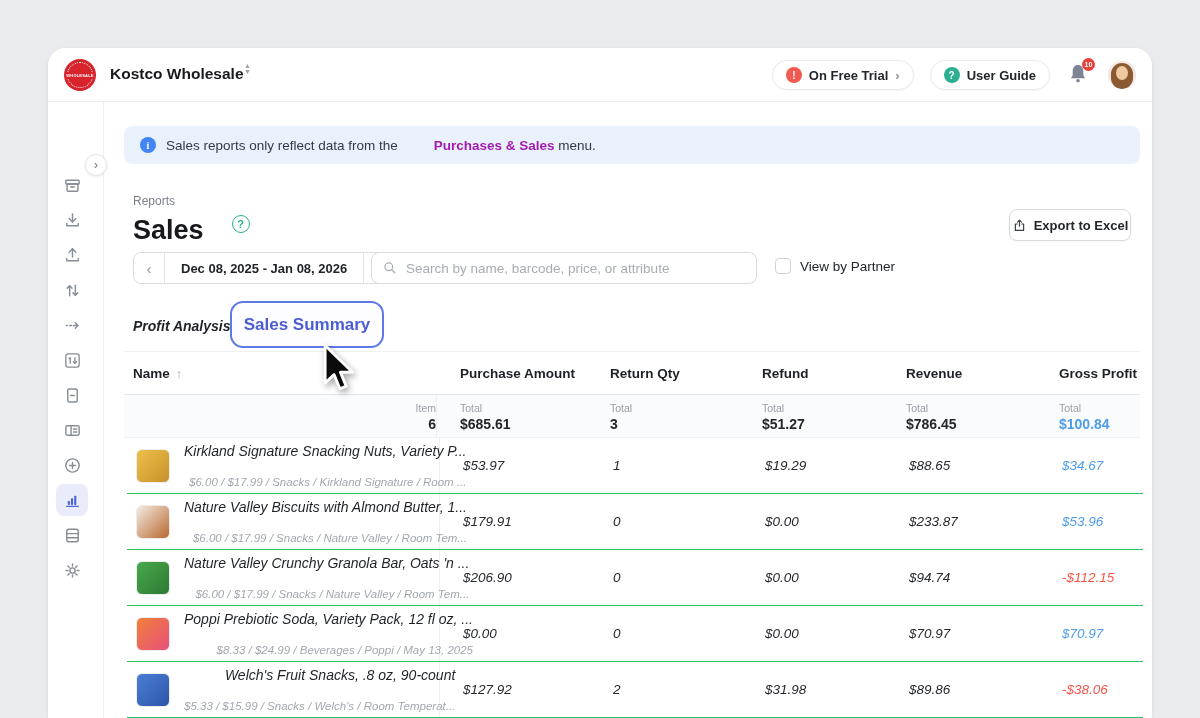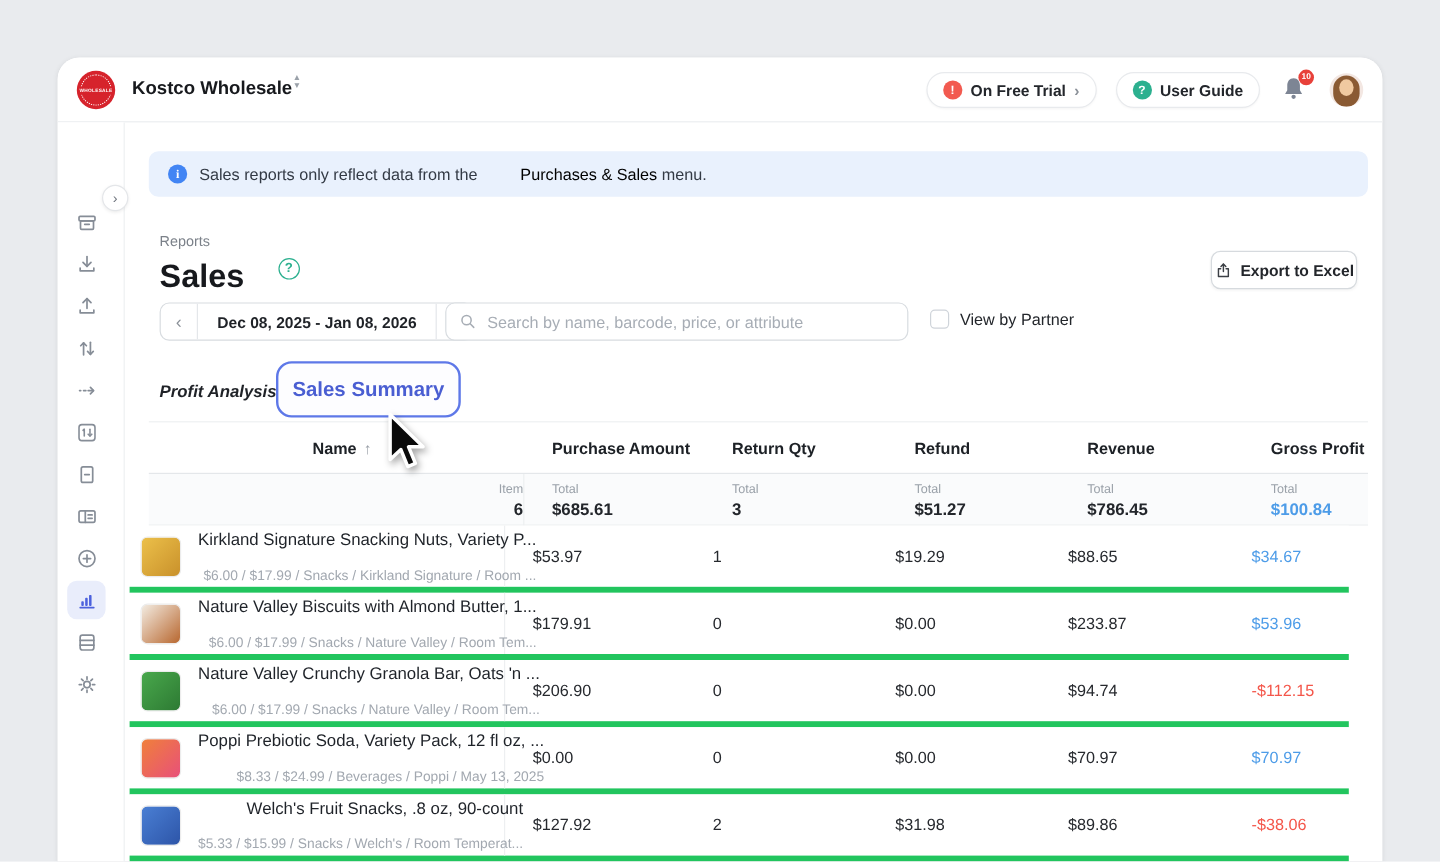--- a/index.html
+++ b/index.html
@@ -54,21 +54,21 @@
                    display:flex; align-items:center; justify-content:center; color:#6f757e;
                    font-size:12px; cursor:pointer; z-index:5; }
 
   
   .banner { position:absolute; left:76px; top:78px; width:1016px; height:38px; background:#e9f1fd;
             border-radius:8px; display:flex; align-items:center; padding:0 16px; gap:10px; }
   .info-ic { width:16px; height:16px; border-radius:50%; background:#4285f4; color:#fff;
              font-size:10px; font-weight:bold; font-family:"Liberation Serif", serif;
              display:flex; align-items:center; justify-content:center; flex:0 0 auto; }
   .banner-text { font-size:13.5px; color:#333a45; }
-  .banner-text a { color:#000000; font-weight:400; text-decoration:none; cursor:pointer;padding-left:32px; }
+  .banner-text a { color:#a21caf; font-weight:700; text-decoration:none; cursor:pointer;padding-left:32px; }
 
   .breadcrumb { position:absolute; left:85px; top:146px; font-size:12px; color:#7b8189; }
   .page-title-row { position:absolute; left:85px; top:167px; display:flex; gap:28px; }
   .page-title { font-size:27px; font-weight:700; color:#17191d; }
   .q-outline { width:18px; height:18px; border-radius:50%; border:1.5px solid #2cb08f; color:#2cb08f;
                font-size:11px; font-weight:bold; display:flex; align-items:center; justify-content:center;
                cursor:pointer; }
   .export-btn { position:absolute; left:961px; top:161px; width:122px; height:32px; background:#fff;
                 border:1px solid #d6dade; border-radius:8px; display:flex; align-items:center;
                 justify-content:center; gap:7px; font-size:13px; font-weight:600; color:#23262b;
@@ -97,36 +97,36 @@
   .tab-active { position:absolute; left:182px; top:253px; width:154px; height:47px;
                 border:2.5px solid #5e78e8; border-radius:13px; background:#fdfdff;
                 display:flex; align-items:center; justify-content:center;
                 font-size:17px; font-weight:700; color:#4a5ed2; cursor:pointer; }
   .tabs-divider { position:absolute; left:76px; top:303px; width:1016px; height:1px; background:#eef0f2; }
 
   
   .grid { display:grid; grid-template-columns:313px 173px 152px 144px 144px 90px; align-items:center; }
   .thead { position:absolute; left:76px; top:304px; width:1016px; height:43px;
            border-bottom:1px solid #e4e7ea; }
-  .th { font-size:13.5px; font-weight:700; color:#1d2126;justify-content:center; }
+  .th { font-size:13.5px; font-weight:700; color:#1d2126; }
   .th-name { padding-left:9px; display:flex; align-items:center; gap:6px; cursor:pointer; }
   .sort-arrow { color:#9aa0a8; font-size:13px; font-weight:400; }
   .c-purchase { padding-left:23px; }
   .c-gross { padding-left:9px; }
 
   .totals { position:absolute; left:76px; top:347px; width:1016px; height:43px; background:#fafbfc;
             border-bottom:1px solid #eef0f2; }
   .totals .cell, .totals .name-cell { height:43px; display:flex; flex-direction:column;
             justify-content:center; }
   .tot-label { font-size:10.5px; color:#9aa1a9; margin-bottom:2px; }
   .tot-val { font-size:14px; font-weight:700; color:#23262b; }
   .name-cell { border-right:1px solid #edeff1; height:100%; padding-left:9px;text-align:right; }
 
-  .trow { position:absolute; left:60px; width:1016px; height:56px; border-bottom:5px solid #22c55e;
-          cursor:pointer; background:#fff; }
+  .trow { position:absolute; left:79px; width:1016px; height:56px; border-bottom:1px solid #22c55e;
+          cursor:pointer; background:#fff;font-style:italic; }
   .trow .name-cell { display:flex; flex-direction:row; align-items:center; gap:14px; }
   .thumb { width:34px; height:34px; border-radius:6px; border:1px solid #ececec; flex:0 0 auto; }
   .nm { font-size:14px; font-weight:500; color:#1f2329; white-space:nowrap; }
   .sub { font-size:11.5px; color:#a2a8b0; margin-top:17px; white-space:nowrap; }
   .val { font-size:13.5px; font-weight:500; color:#26292e; }
 
   
   .cursor { position:absolute; left:320px; top:344px; z-index:50; pointer-events:none;
             filter:drop-shadow(2px 3px 3px rgba(0,0,0,.35)); }
 

